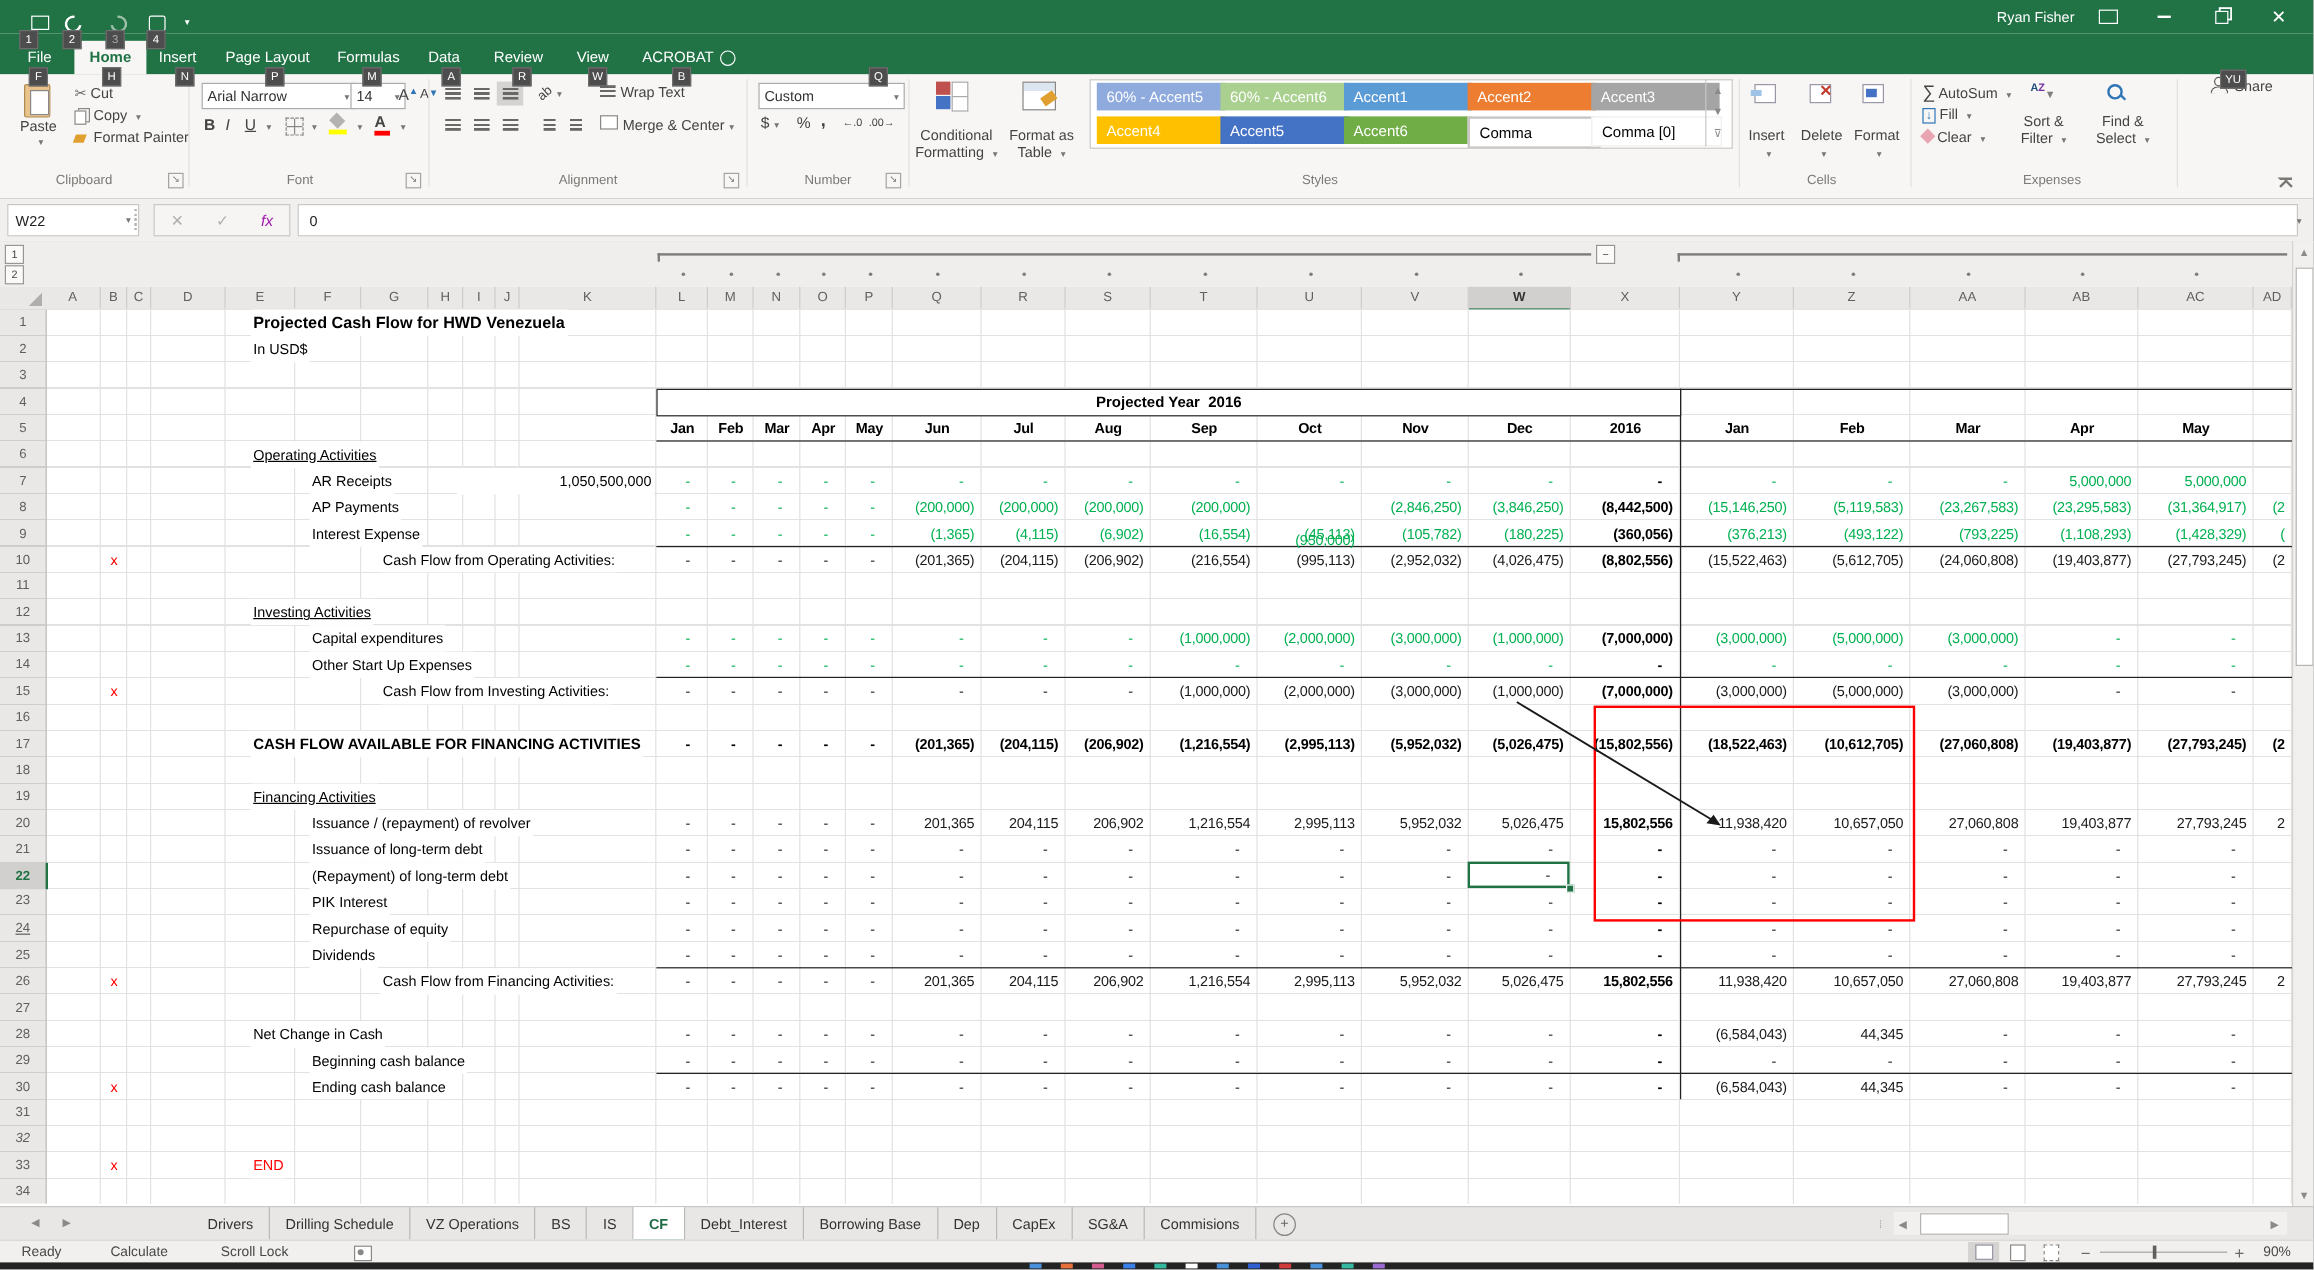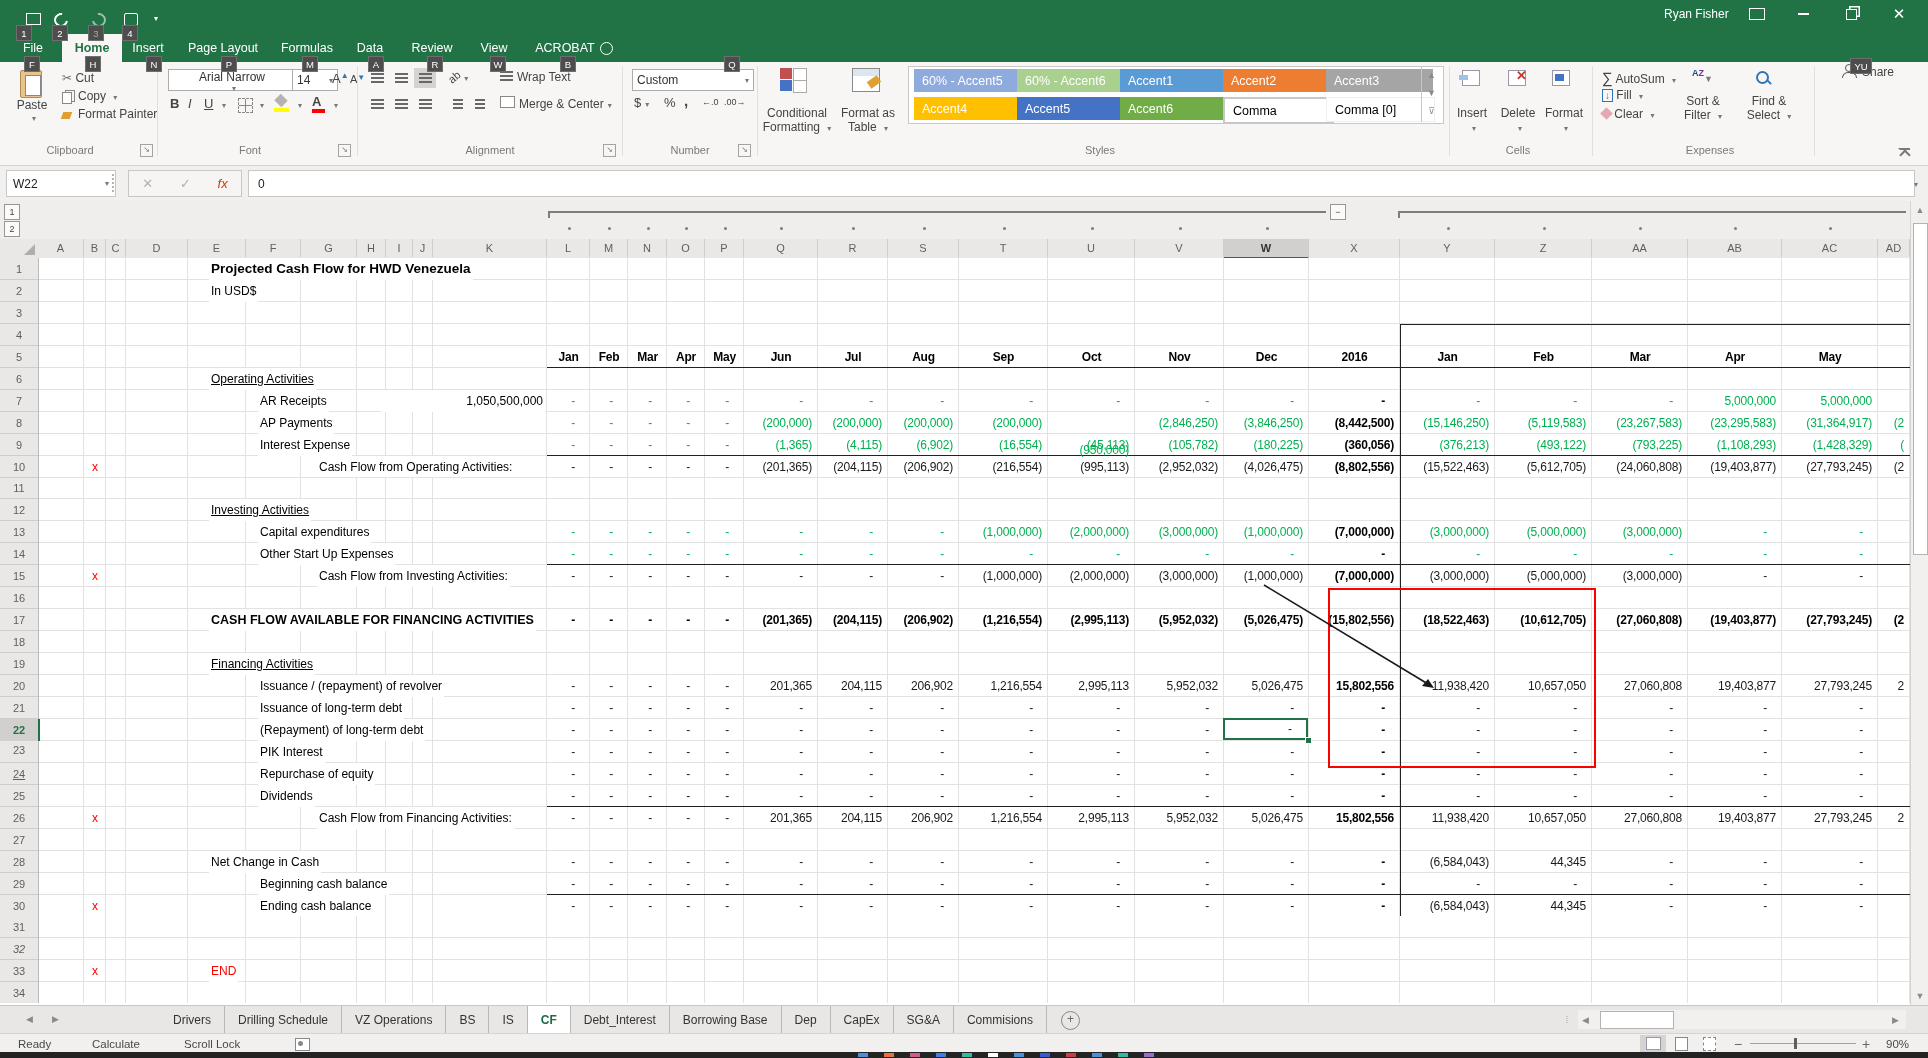--- a/index.html
+++ b/index.html
@@ -116,21 +116,21 @@
     </div>
     <div class="abs rbtn-txt" style="left:14px;top:36px;width:36px;text-align:center;">Paste</div>
     <span class="abs dda" style="left:28px;top:52px;">▾</span>
     <div class="abs rbtn-txt" style="left:62px;top:9px;"><span style="color:#6a6866;">✂</span> <span>Cut</span></div>
     <div class="abs rbtn-txt" style="left:62px;top:27px;"><span class="abs" style="width:8px;height:10px;border:1px solid #8a8886;background:#fff;box-shadow:3px -2px 0 -1px #f7f6f5,3px -2px 0 0 #8a8886;top:3px;"></span><span style="margin-left:16px;">Copy</span> <span class="dda">▾</span></div>
     <div class="abs rbtn-txt" style="left:62px;top:45px;"><span class="abs" style="width:9px;height:7px;background:#e0a030;transform:skewX(-20deg);top:5px;"></span><span style="margin-left:16px;">Format Painter</span></div>
     <div class="glabel" style="left:30px;width:80px;">Clipboard</div>
     <div class="launch" style="left:140px;">↘</div>
     <div class="gsep" style="left:157px;"></div>
 
-    <div class="combo" style="left:168px;top:7px;width:118px;height:20px;flex-direction:column;">
+    <div class="combo" style="left:168px;top:7px;width:118px;height:20px;">
         <span>Arial Narrow</span>
         <span class="dda">▾</span>
       </div>
     <div class="combo" style="left:292px;top:7px;width:36px;height:20px;">
         <span>14</span>
         <span class="dda">▾</span>
       </div>
     <div class="abs rbtn-txt" style="left:332px;top:9px;font-size:13px;"><span>A</span><span style="font-size:8px;color:#2e75b6;vertical-align:top;">▲</span></div>
     <div class="abs rbtn-txt" style="left:350px;top:11px;font-size:11px;"><span>A</span><span style="font-size:8px;color:#2e75b6;vertical-align:top;">▼</span></div>
     <div class="abs rbtn-txt" style="left:170px;top:34px;font-weight:700;font-size:13px;">B</div>
@@ -261,21 +261,21 @@
 
   <div id="fbar" class="abs">
     <div class="fbox ctr" style="left:6px;top:4px;width:96px;height:25px;justify-content:space-between;padding:0 6px;">
       <span>W22</span>
         <span class="dda">▾</span>
     </div>
     <div class="abs" style="left:112px;top:8px;width:2px;height:18px;background:repeating-linear-gradient(#b5b3b1 0 2px,transparent 2px 4px);"></div>
     <div class="fbox" style="left:128px;top:4px;width:112px;height:25px;background:#f6f5f3;display:flex;align-items:center;justify-content:space-around;">
       <span style="color:#b3b1af;font-size:13px;">✕</span>
       <span style="color:#b3b1af;font-size:13px;">✓</span>
-      <span style="color:#c2410c;font-style:italic;font-size:13px;">fx</span>
+      <span style="color:#a21caf;font-style:italic;font-size:13px;">fx</span>
     </div>
     <div class="fbox" style="left:248px;top:4px;width:1656px;height:25px;display:flex;align-items:center;padding-left:9px;">0</div>
     <span class="abs dda" style="left:1910px;top:14px;">▾</span>
   </div>
 
   <div id="outline" class="abs">
       <div class="obtn" style="left: 4px; top: 3px;">1</div>
       <div class="obtn" style="left: 4px; top: 20px;">2</div>
       <div style="position: absolute; left: 548px; top: 10px; width: 778px; height: 2px; background: rgb(127, 125, 123);"></div>
       <div style="position: absolute; left: 548px; top: 10px; width: 2px; height: 7px; background: rgb(127, 125, 123);"></div>
@@ -411,20 +411,21 @@
       <div class="cell mon" style="left: 959px; top: 87.8px; width: 89px; height: 21.95px; z-index: 2;">Sep</div>
       <div class="cell mon" style="left: 1048px; top: 87.8px; width: 87px; height: 21.95px; z-index: 2;">Oct</div>
       <div class="cell mon" style="left: 1135px; top: 87.8px; width: 89px; height: 21.95px; z-index: 2;">Nov</div>
       <div class="cell mon" style="left: 1224px; top: 87.8px; width: 85px; height: 21.95px; z-index: 2;">Dec</div>
       <div class="cell mon" style="left: 1309px; top: 87.8px; width: 91px; height: 21.95px; z-index: 2;">2016</div>
       <div class="cell mon" style="left: 1400px; top: 87.8px; width: 95px; height: 21.95px; z-index: 2;">Jan</div>
       <div class="cell mon" style="left: 1495px; top: 87.8px; width: 97px; height: 21.95px; z-index: 2;">Feb</div>
       <div class="cell mon" style="left: 1592px; top: 87.8px; width: 96px; height: 21.95px; z-index: 2;">Mar</div>
       <div class="cell mon" style="left: 1688px; top: 87.8px; width: 94px; height: 21.95px; z-index: 2;">Apr</div>
       <div class="cell mon" style="left: 1782px; top: 87.8px; width: 96px; height: 21.95px; z-index: 2;">May</div>
+      <div style="position: absolute; left: 547px; top: 65.85px; width: 852px; height: 20.95px; border: 1px solid rgb(34, 34, 34); background: rgb(255, 255, 255); z-index: 2; display: flex; align-items: center; justify-content: center; font-weight: 700; font-size: 12.5px; white-space: pre;">Projected Year  2016</div>
       <div style="position: absolute; left: 1400px; top: 65.85px; width: 510px; height: 1px; background: rgb(34, 34, 34); z-index: 2;"></div>
       <div style="position: absolute; left: 1400px; top: 65.85px; width: 1px; height: 592.65px; background: rgb(34, 34, 34); z-index: 2;"></div>
       <div style="position: absolute; left: 547px; top: 108.75px; width: 1363px; height: 1px; background: rgb(34, 34, 34); z-index: 2;"></div>
       <div style="position: absolute; left: 547px; top: 196.55px; width: 1363px; height: 1px; background: rgb(34, 34, 34); z-index: 2;"></div>
       <div style="position: absolute; left: 547px; top: 306.3px; width: 1363px; height: 1px; background: rgb(34, 34, 34); z-index: 2;"></div>
       <div style="position: absolute; left: 547px; top: 547.75px; width: 1363px; height: 1px; background: rgb(34, 34, 34); z-index: 2;"></div>
       <div style="position: absolute; left: 547px; top: 635.55px; width: 1363px; height: 1px; background: rgb(34, 34, 34); z-index: 2;"></div>
       <div class="cell st-green dash" style="left: 547px; top: 131.7px; width: 42px; height: 21.95px; z-index: 2;">-</div>
       <div class="cell st-green dash" style="left: 590px; top: 131.7px; width: 37px; height: 21.95px; z-index: 2;">-</div>
       <div class="cell st-green dash" style="left: 628px; top: 131.7px; width: 38px; height: 21.95px; z-index: 2;">-</div>

